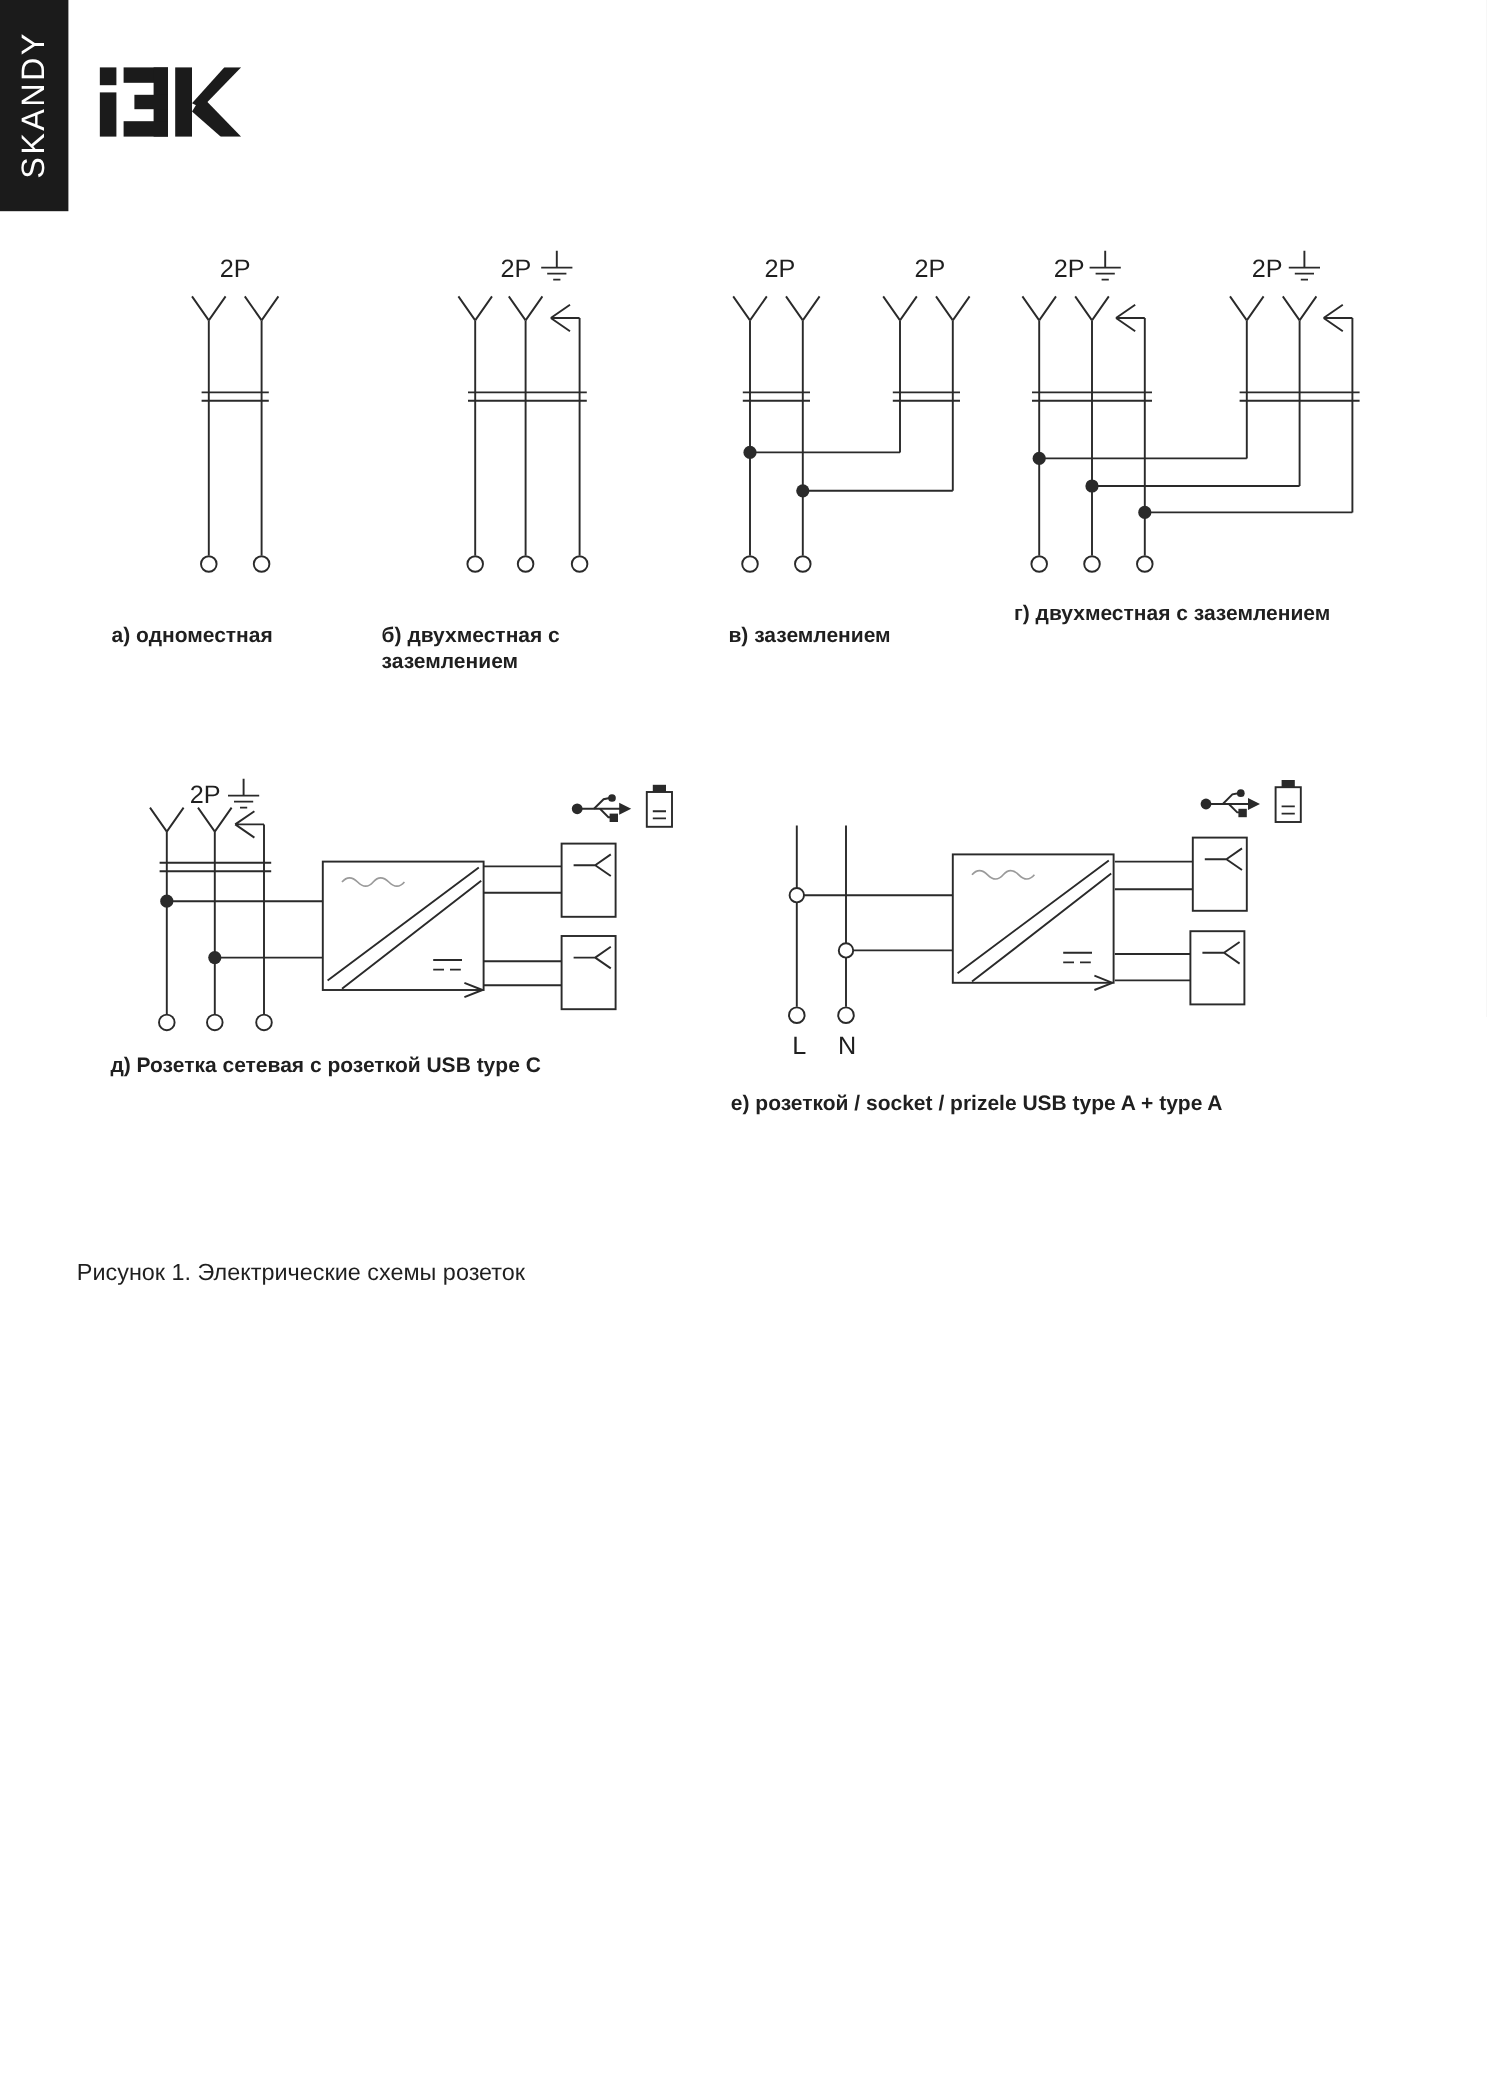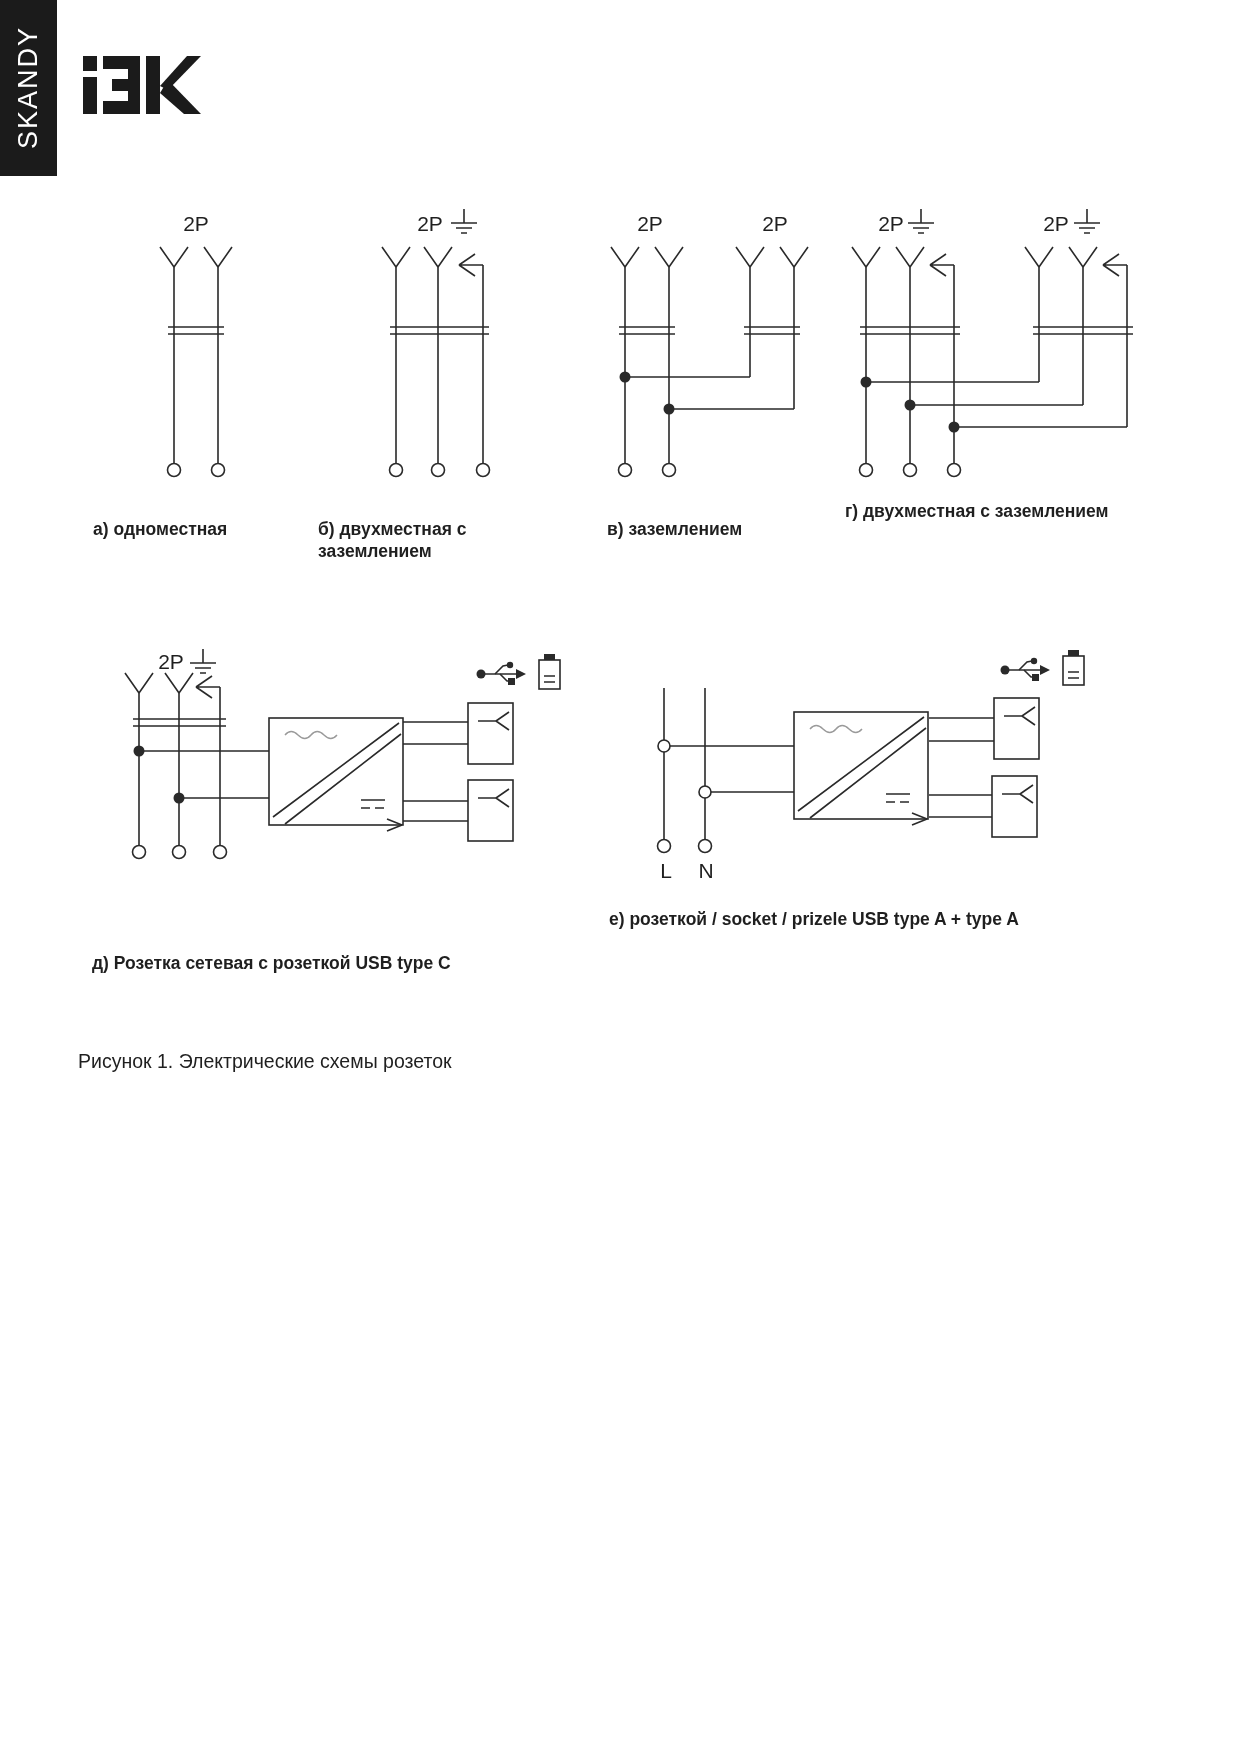--- a/index.html
+++ b/index.html
@@ -27,21 +27,21 @@
   .diagram-svg .wave { stroke:#9a9a9a; stroke-width:1.4; }
   .diagram-svg text  {
     font-family:"Liberation Sans", sans-serif; font-size:21px;
     fill:#1f1f1f; stroke:none; text-anchor:middle;
   }
   .cap {
     position:absolute; font-size:17.5px; line-height:22px; color:#1f1f1f;
     white-space:pre-line;
     font-weight:bold;
   }
-  .figcap { position:absolute; left:78px; top:1050px; font-size:19.5px; color:#1f1f1f; }
+  .figcap { position:absolute; left:64px; top:1050px; font-size:19.5px; color:#1f1f1f; }
 </style>
 </head>
 <body>
 
 <div class="page">
 
   <div class="banner">
     <span>SKANDY</span>
   </div>
 
@@ -200,18 +200,18 @@
       <use href="#usbicon" x="1026" y="670"></use>
       <use href="#batticon" x="1063" y="650"></use>
     </g>
   </svg>
 
   <div class="cap" style="left:93px; top:518px">а) одноместная</div>
   <div class="cap" style="left:318px; top:518px">б) двухместная с
 заземлением</div>
   <div class="cap" style="left:607px; top:518px">в) заземлением</div>
   <div class="cap" style="left:845px; top:500px">г) двухместная с заземлением</div>
-  <div class="cap" style="left:92px; top:952px">д) Розетка сетевая с розеткой USB type C</div>
+  <div class="cap" style="left:92px; top:876px">д) Розетка сетевая с розеткой USB type C</div>
   <div class="cap" style="left:609px; top:908px">е) розеткой / socket / prizele USB type A + type A</div>
 
   <div class="figcap">Рисунок 1. Электрические схемы розеток</div>
 
 </div>
 
 </body></html>

